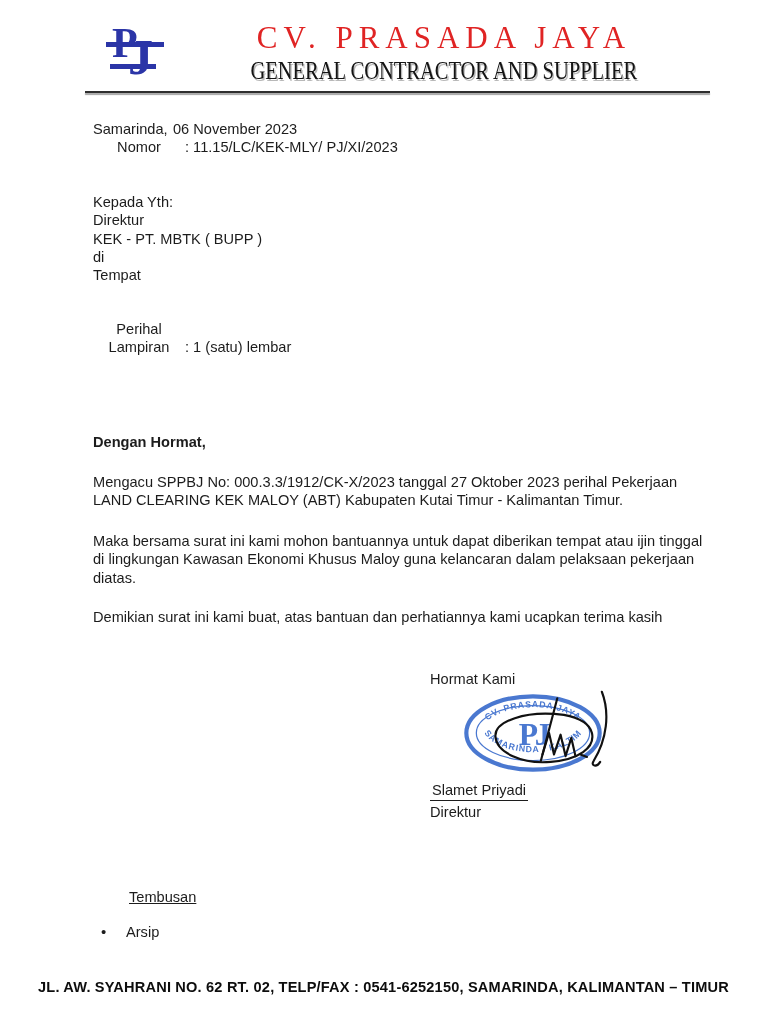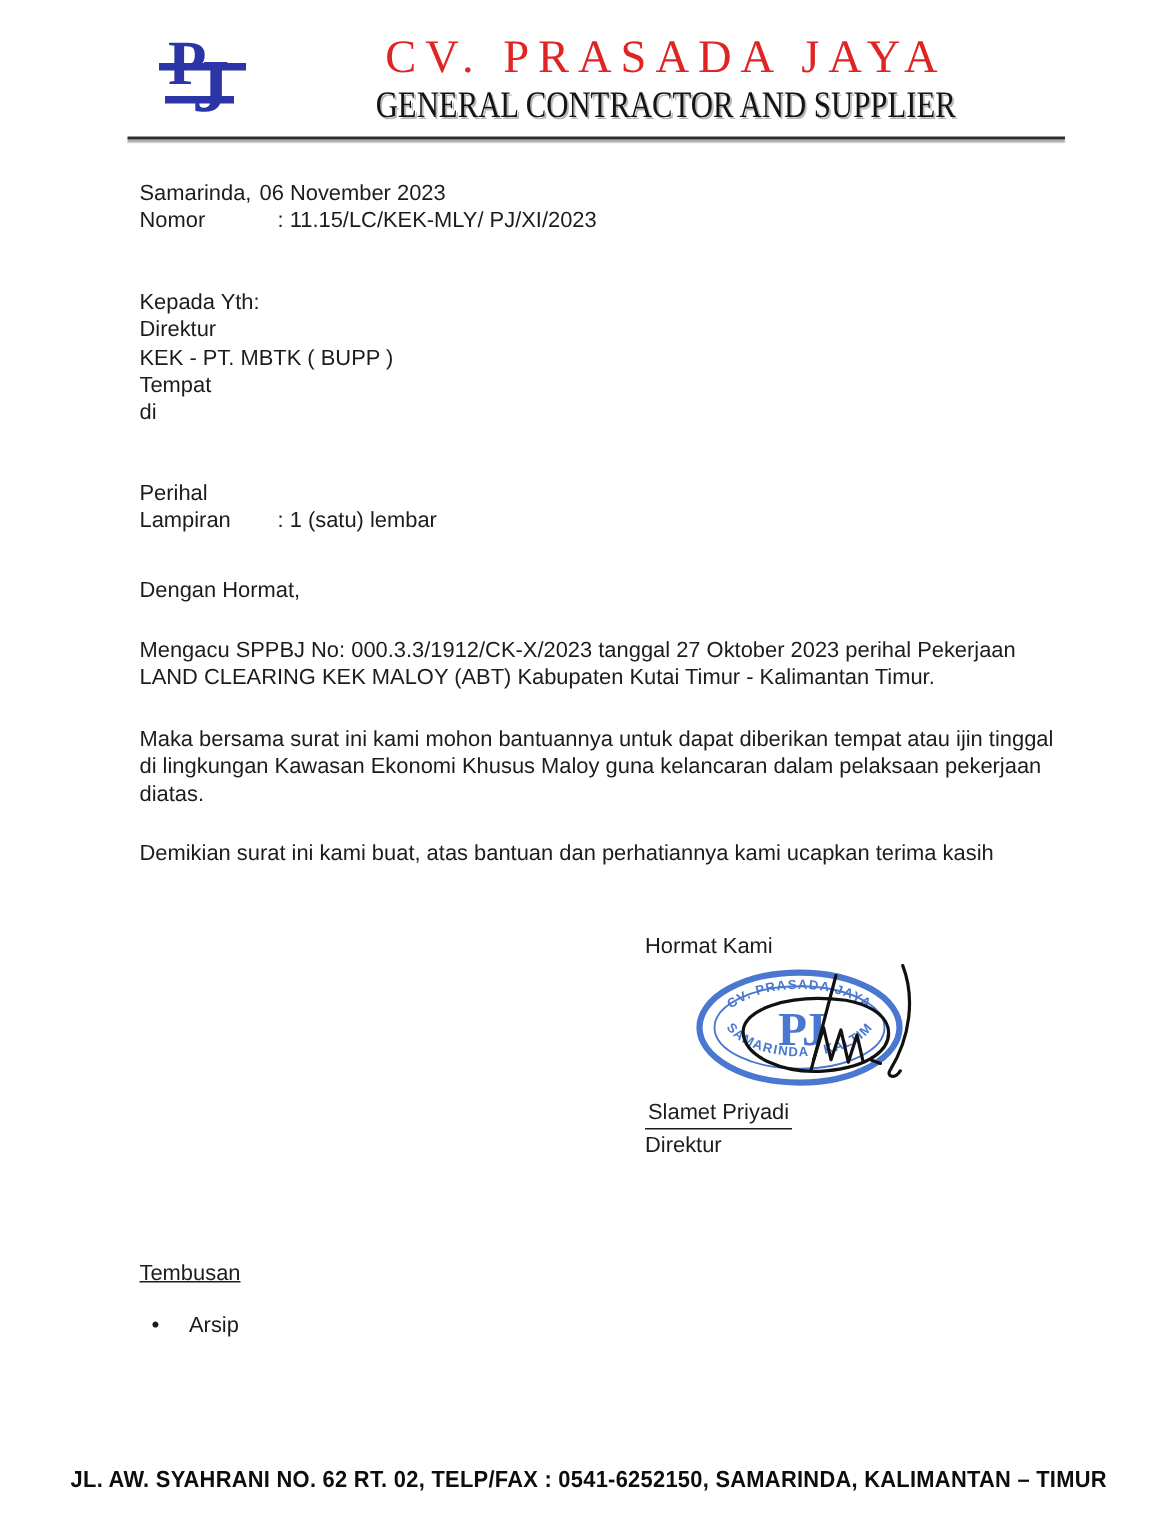--- a/index.html
+++ b/index.html
@@ -47,46 +47,46 @@
     margin:5px 58px 0 85px;
     height:2px; background:#2e2e2e;
     box-shadow:0 2px 1px rgba(90,90,90,.55);
   }
 
   
   .content { padding:27px 58px 0 93px; font-size:14.6px; line-height:18.4px; }
 
   .meta-row { display:flex; }
   .meta-row .city { width:80px; }
-  .label-row { display:flex; }
+  .label-row { display:flex;text-align:center; }
   .label-row .lbl { width:92px; flex:0 0 92px; }
 
   .recipient { margin-top:36px; }
   .subject { margin-top:35px; }
-  .salutation { margin-top:28px; }
+  .salutation { margin-top:76px;font-weight:bold; }
   .para { margin-top:22px; }
   .para-last { margin-top:21px; }
 
   
   .sig-block { width:240px; margin-left:337px; margin-top:43px; text-align:left; }
   .sig-art { position:relative; height:90px; margin-top:3px; }
   .stamp-svg { position:absolute; left:32px; top:2px; width:142px; height:80px; }
   .scrawl-svg { position:absolute; left:58px; top:-6px; width:132px; height:96px; }
   .sig-name { display:inline-block; border-bottom:1.5px solid #1c1c1c; padding:0 2px 1px 2px; }
   .sig-title { margin-top:2px; }
 
   
   .tembusan { margin-top:66px; }
-  .tembusan-heading { text-decoration:underline; }
+  .tembusan-heading { text-decoration:underline;margin-left:36px; }
   .tembusan-list { margin:17px 0 0 0; padding:0 0 0 8px; list-style:none; }
   .tembusan-list li { line-height:17.5px; }
   .tembusan-list li::before { content:"•"; display:inline-block; width:25px; font-size:15px; }
 
   
-  .footer { position:absolute; left:16px; right:0; bottom:28px; text-align:center; }
+  .footer { position:absolute; left:16px; right:0; bottom:28px; text-align:left; }
   .footer-text {
     display:inline-block;
     font-weight:bold; font-size:15.5px; color:#0d0d0d;
     transform:scaleX(0.94); transform-origin:center;
     white-space:nowrap; letter-spacing:0.2px;
   }
 </style>
 </head>
 <body>
 
@@ -116,22 +116,22 @@
     </div>
     <div class="label-row">
       <span class="lbl">Nomor</span>
       <span>: 11.15/LC/KEK-MLY/ PJ/XI/2023</span>
     </div>
 
     <div class="recipient">
       <div>Kepada Yth:</div>
       <div>Direktur</div>
       <div>KEK - PT. MBTK ( BUPP )</div>
+      <div>di</div>
       <div>Tempat</div>
-      <div>di</div>
     </div>
 
     <div class="subject">
       <div class="label-row">
         <span class="lbl">Perihal</span>
       </div>
       <div class="label-row">
         <span class="lbl">Lampiran</span>
         <span>:  1 (satu) lembar</span>
       </div>

